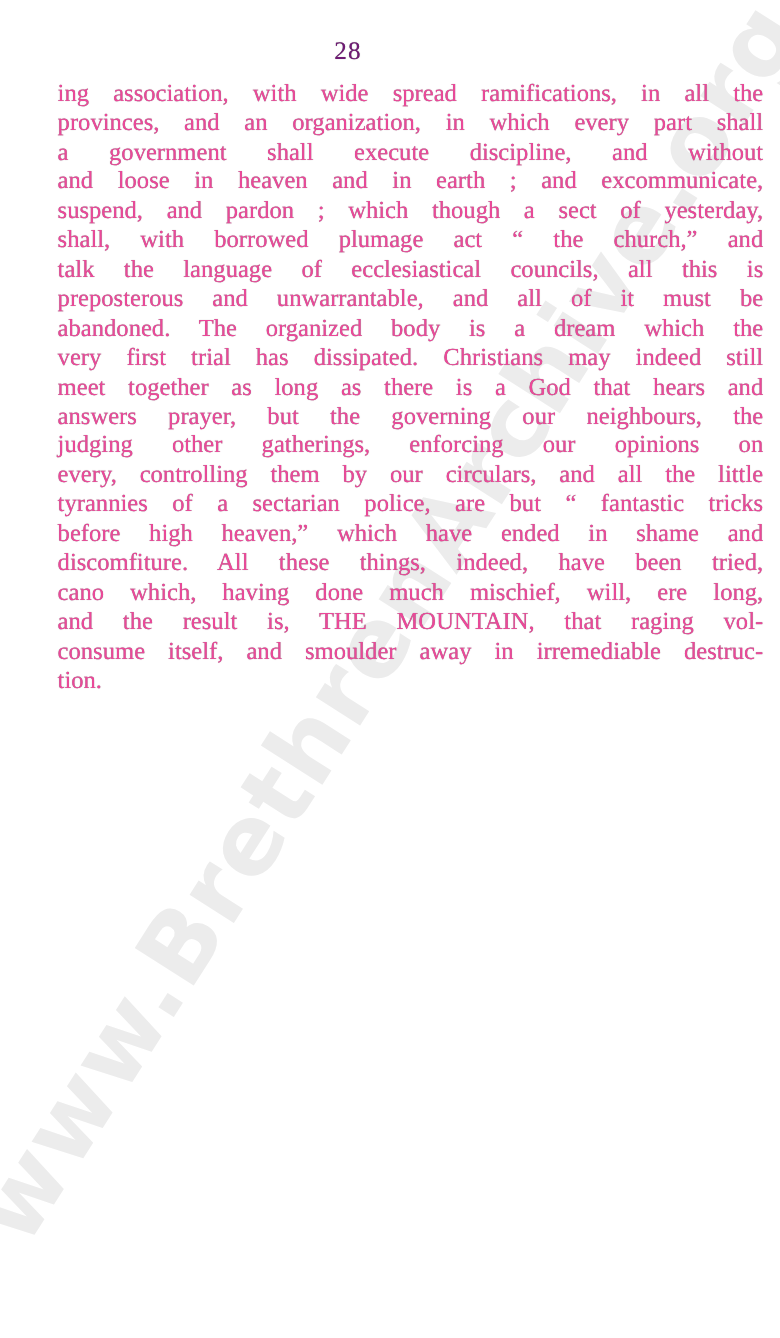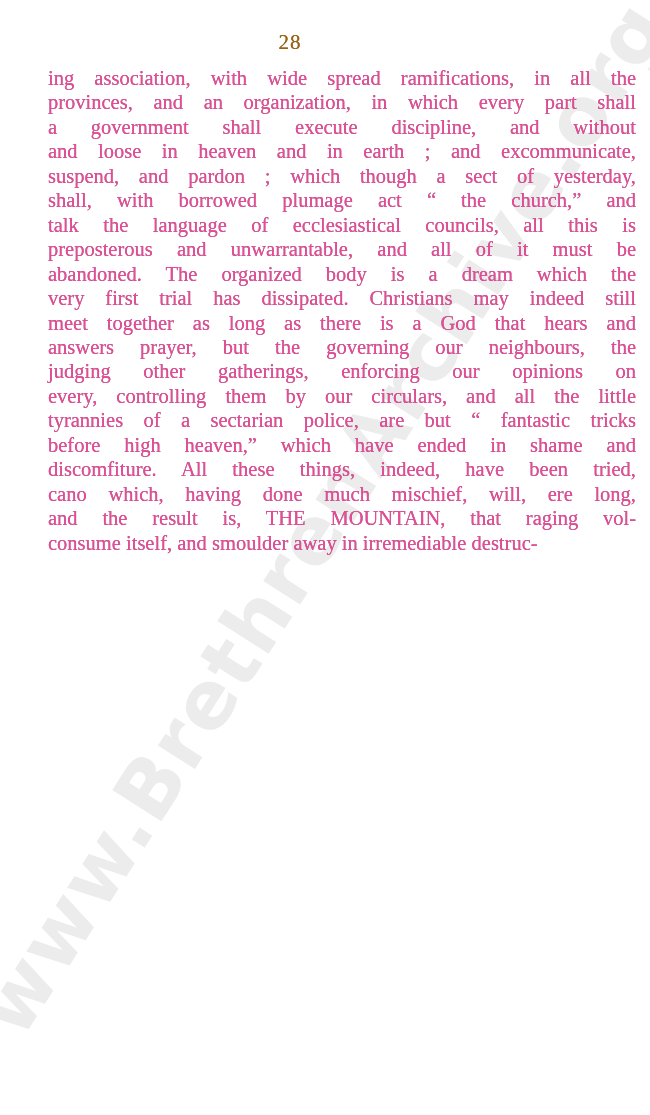--- a/index.html
+++ b/index.html
@@ -34,21 +34,21 @@
   }
   .page-number {
     position: absolute;
     top: 30px;
     left: 0;
     width: 580px;
     z-index: 1;
     text-align: center;
     font-size: 21px;
     letter-spacing: 1px;
-    color: #a16207;
+    color: #701a75;
     text-shadow: 0 0 0.6px rgba(0,0,0,0.55);
   }
   .body-text {
     position: absolute;
     top: 66px;
     left: 48px;
     width: 588px;
     z-index: 1;
     font-size: 20.5px;
     line-height: 24.45px;
@@ -88,15 +88,16 @@
       <div class="line">meet together as long as there is a God that hears and</div>
       <div class="line">answers prayer, but the governing our neighbours, the</div>
       <div class="line">judging other gatherings, enforcing our opinions on</div>
       <div class="line">every, controlling them by our circulars, and all the little</div>
       <div class="line">tyrannies of a sectarian police, are but “ fantastic tricks</div>
       <div class="line">before high heaven,” which have ended in shame and</div>
       <div class="line">discomfiture. All these things, indeed, have been tried,</div>
       <div class="line">cano which, having done much mischief, will, ere long,</div>
       <div class="line">and the result is, THE MOUNTAIN, that raging vol-</div>
       <div class="line">consume itself, and smoulder away in irremediable destruc-</div>
+      <div class="line">tion.</div>
     </div>
 
 </div>
 
 </body></html>

